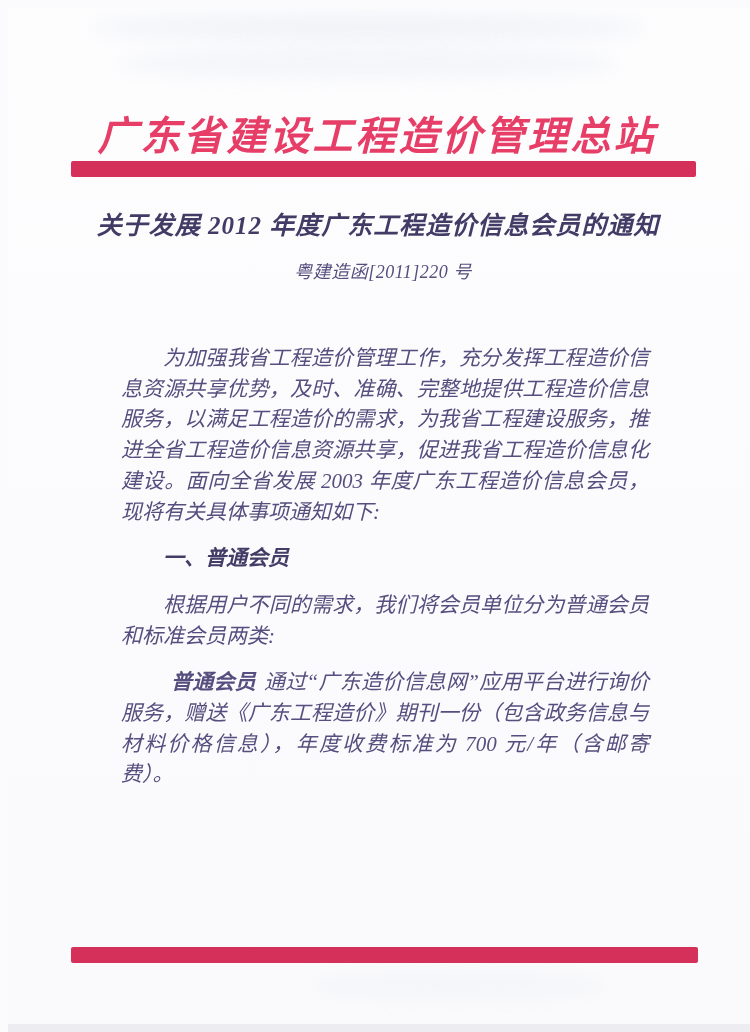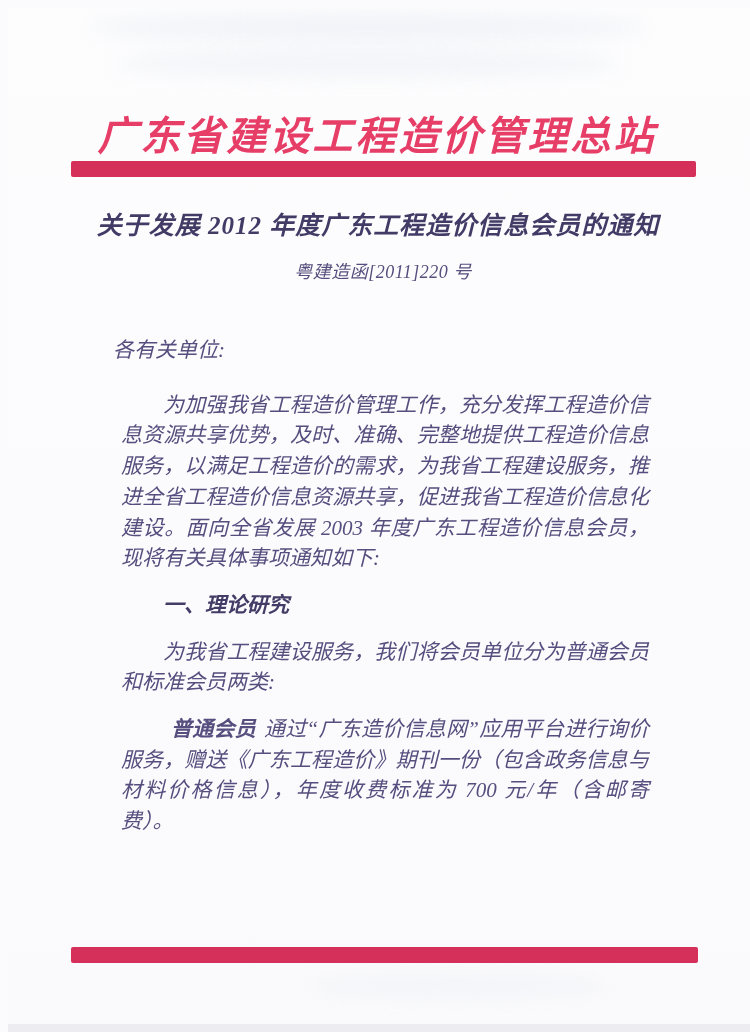--- a/index.html
+++ b/index.html
@@ -98,24 +98,23 @@
 
   <div class="letterhead">广东省建设工程造价管理总站</div>
 
   <div class="rule rule-top"></div>
 
   <h1 class="doc-title">关于发展 2012 年度广东工程造价信息会员的通知</h1>
 
   <div class="doc-number">粤建造函[2011]220 号</div>
 
   <div class="body-text">
-    <p class="salutation">各有关单位:</p>
     <div>
         <p class="para">为加强我省工程造价管理工作，充分发挥工程造价信息资源共享优势，及时、准确、完整地提供工程造价信息服务，以满足工程造价的需求，为我省工程建设服务，推进全省工程造价信息资源共享，促进我省工程造价信息化建设。面向全省发展 2003 年度广东工程造价信息会员，现将有关具体事项通知如下:</p>
-        <p class="para heading">一、理论研究</p>
-        <p class="para">为我省工程建设服务，我们将会员单位分为普通会员和标准会员两类:</p>
+        <p class="para heading">一、普通会员</p>
+        <p class="para">根据用户不同的需求，我们将会员单位分为普通会员和标准会员两类:</p>
         <p class="para"><strong>普通会员</strong>通过“广东造价信息网”应用平台进行询价服务，赠送《广东工程造价》期刊一份（包含政务信息与材料价格信息），年度收费标准为 700 元/年（含邮寄费）。</p>
       </div>
   </div>
 
   <div class="rule rule-bottom"></div>
   <div class="bottom-edge"></div>
 </div>
 
 </body></html>

